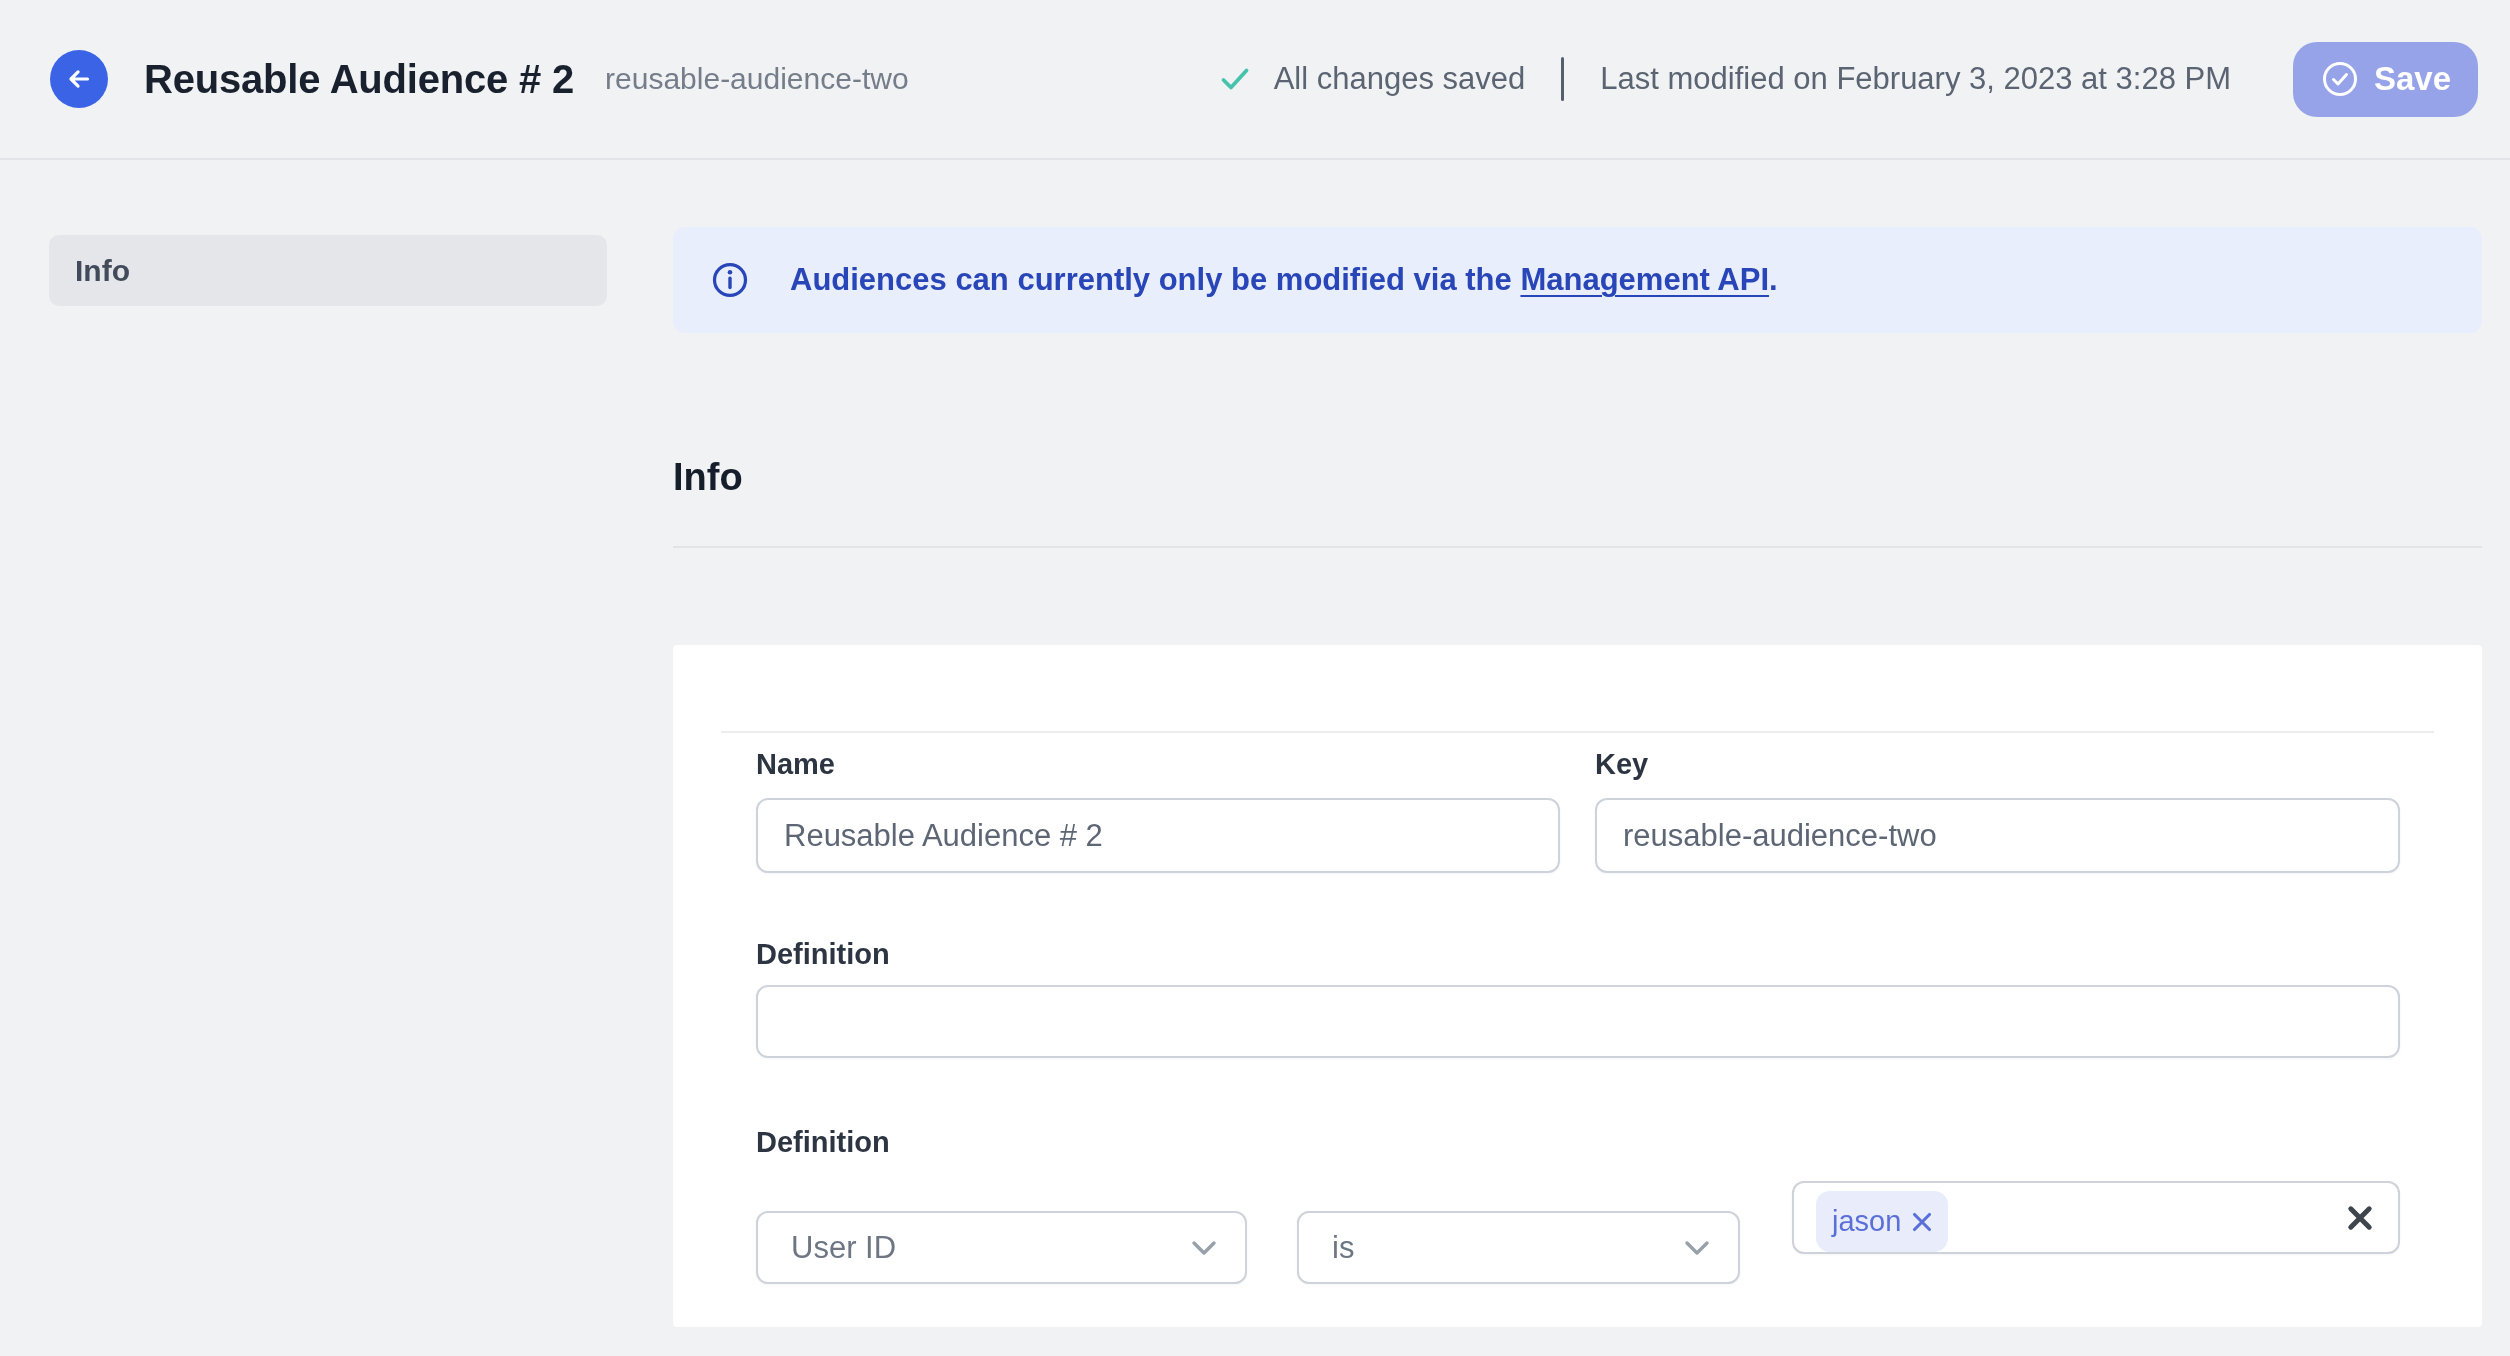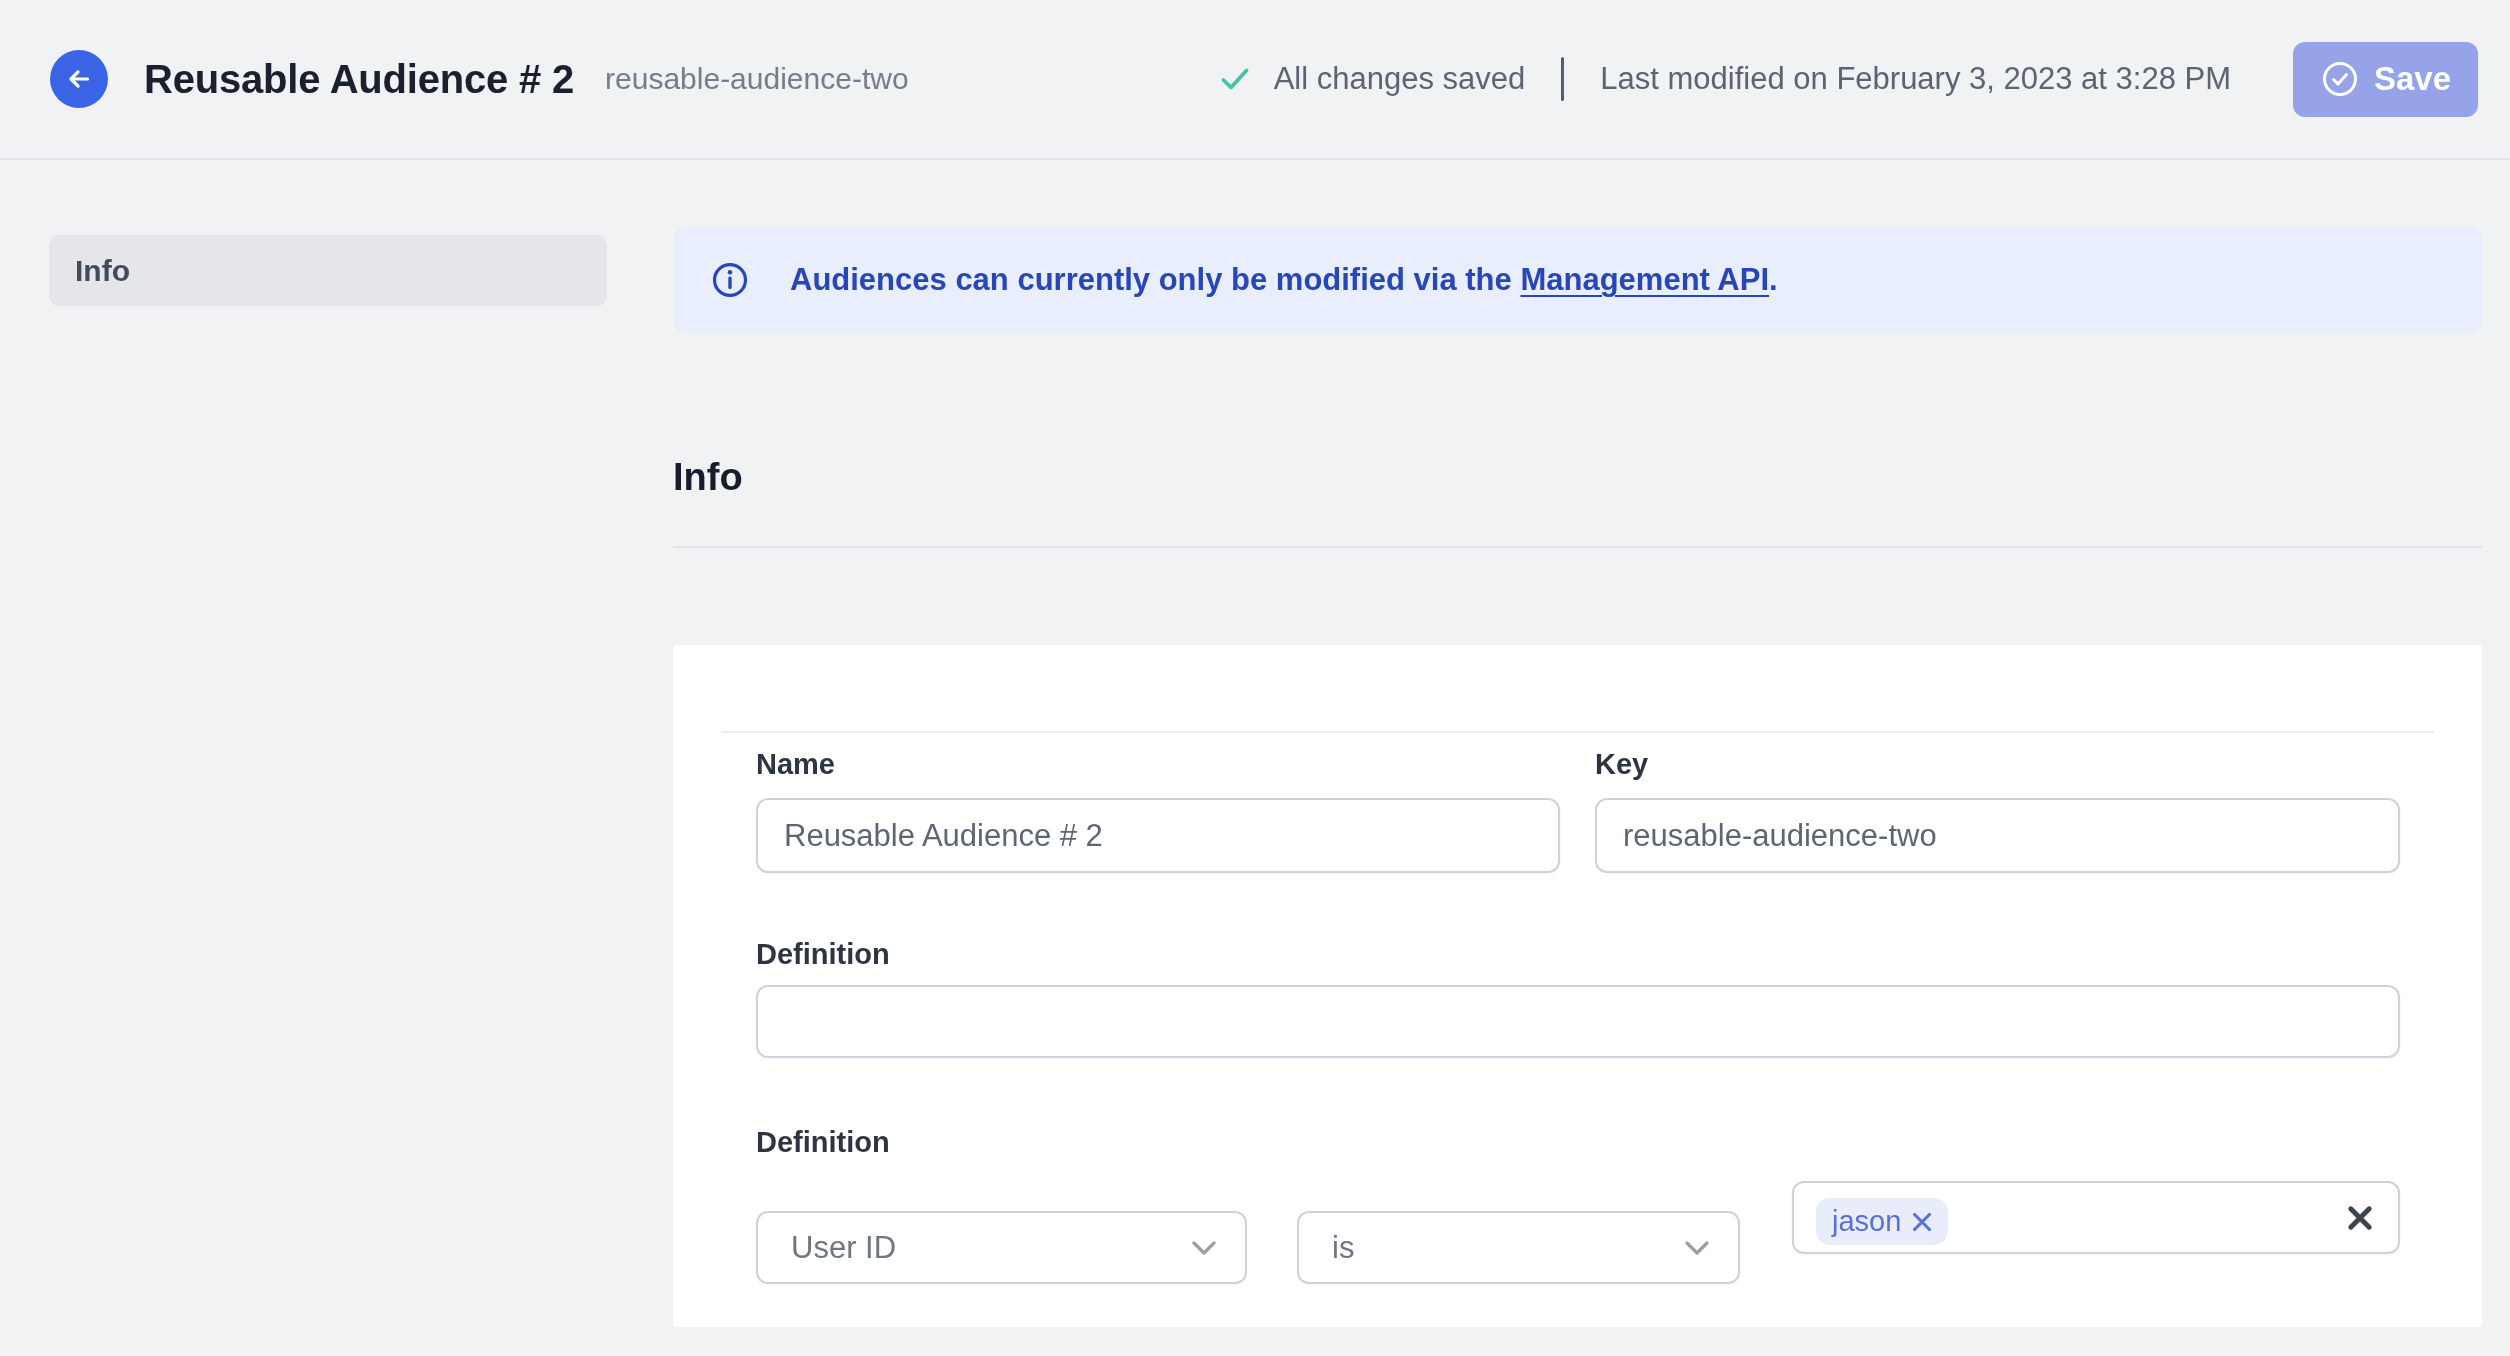--- a/index.html
+++ b/index.html
@@ -41,21 +41,21 @@
     margin-left:24px;font-size:31px;color:#5b6472;white-space:nowrap;
   }
   .header-vdivider{
     width:3px;height:44px;background:#545e6c;border-radius:2px;
     margin:0 36px;
   }
   .last-modified{
     font-size:31px;color:#5b6472;white-space:nowrap;margin-right:62px;
   }
   .save-btn{
-    width:185px;height:75px;border-radius:12px;border:none;cursor:pointer;
+    width:185px;height:75px;border-radius:24px;border:none;cursor:pointer;
     background:#96a3e9;
     display:flex;align-items:center;justify-content:center;gap:14px;
     font-family:inherit;
   }
   .save-btn-label{font-size:33px;font-weight:700;color:#ffffff;}
   
   .sidebar-tab{
     position:absolute;left:49px;top:235px;width:558px;height:71px;
     background:#e4e6ea;border-radius:10px;
     display:flex;align-items:center;
@@ -120,21 +120,21 @@
     box-shadow:0 1px 3px rgba(20,30,50,0.04);
   }
   .select-trait{left:83px;width:491px;}
   .select-operator{left:624px;width:443px;}
   .select-value-text{
     font-size:31px;color:#6e7683;flex:1;white-space:nowrap;
   }
   .value-field{
     position:absolute;left:1119px;top:536px;width:608px;height:73px;
     box-sizing:border-box;border:2px solid #cdd2db;border-radius:12px;
-    background:#ffffff;display:flex;align-items:center;
+    background:#ffffff;display:flex;
     padding:8px 70px 0 22px;cursor:text;
     box-shadow:0 1px 3px rgba(20,30,50,0.04);
   }
   .chip{
     display:inline-flex;align-items:center;gap:11px;
     background:#e9edfb;border-radius:14px;
     padding:7px 16px;
   }
   .chip-label{font-size:29px;color:#5a6fd8;}
   .chip-x{display:flex;cursor:pointer;background:none;border:none;padding:0;}

